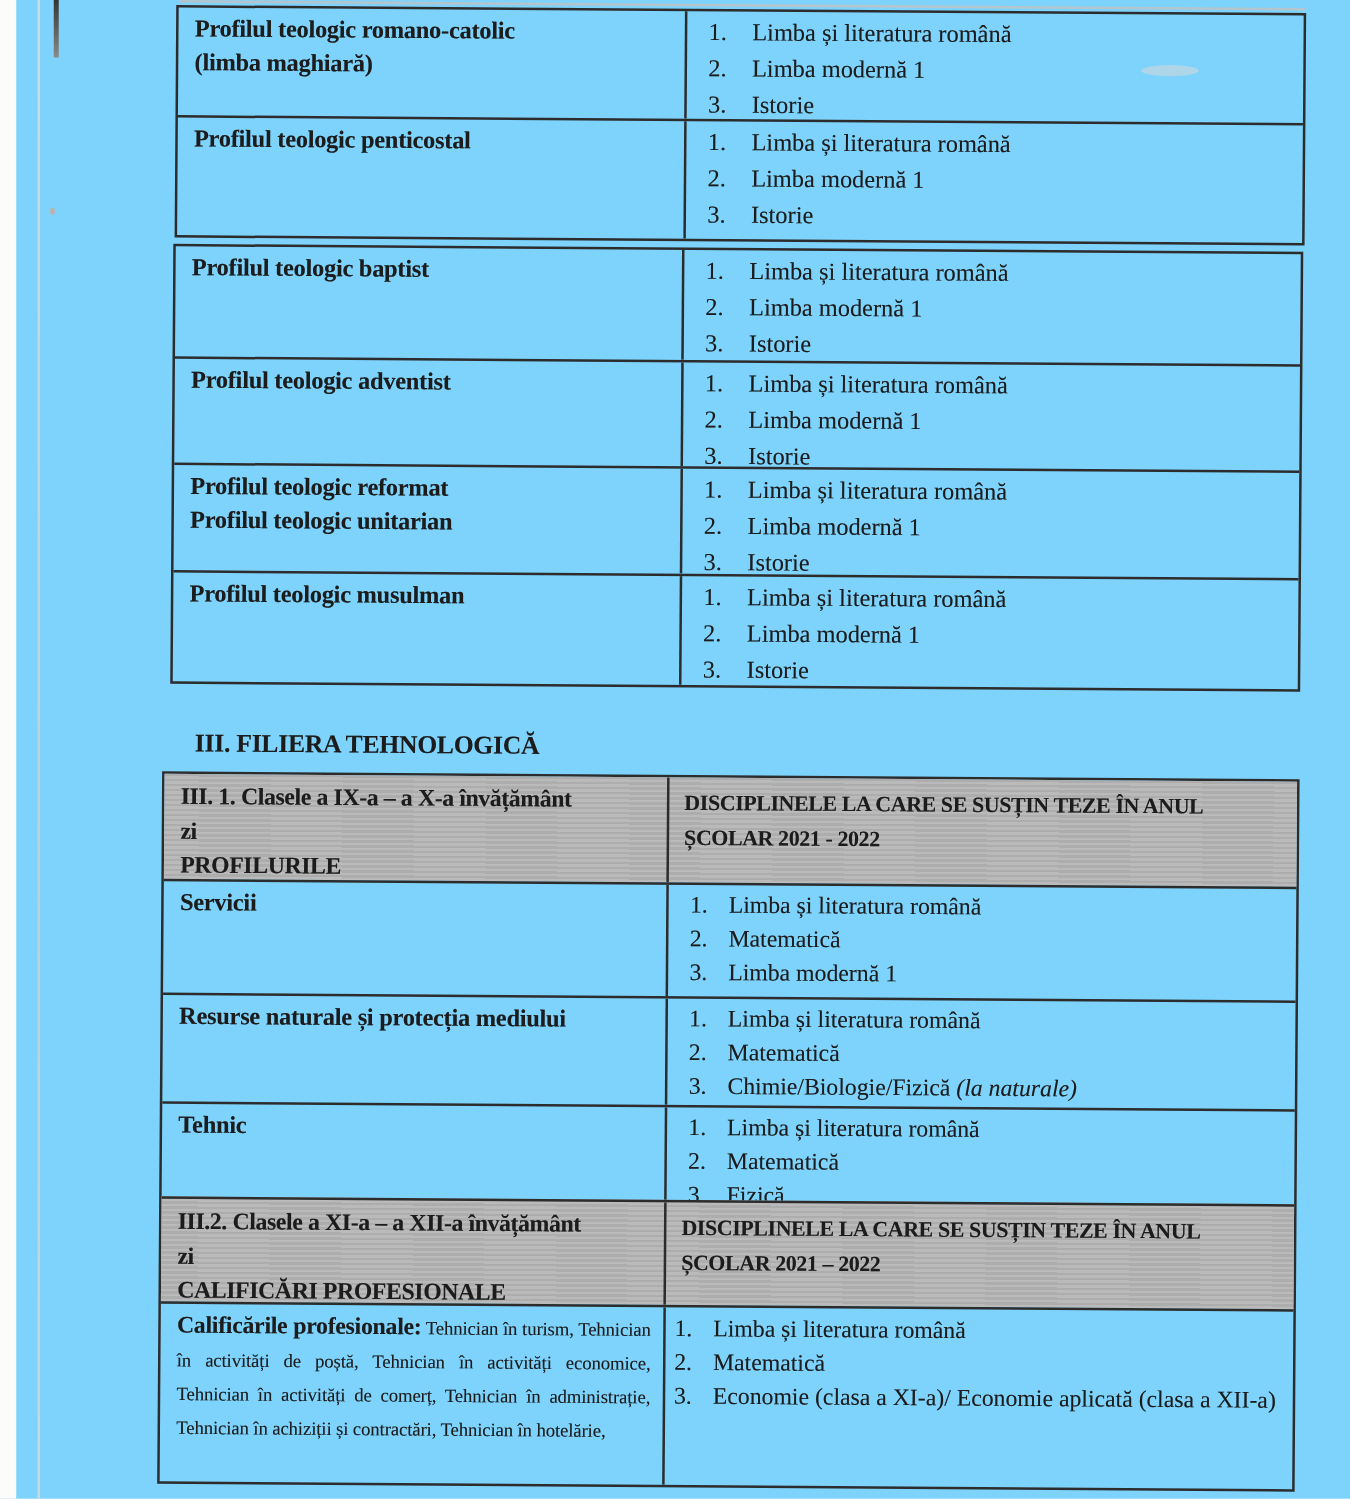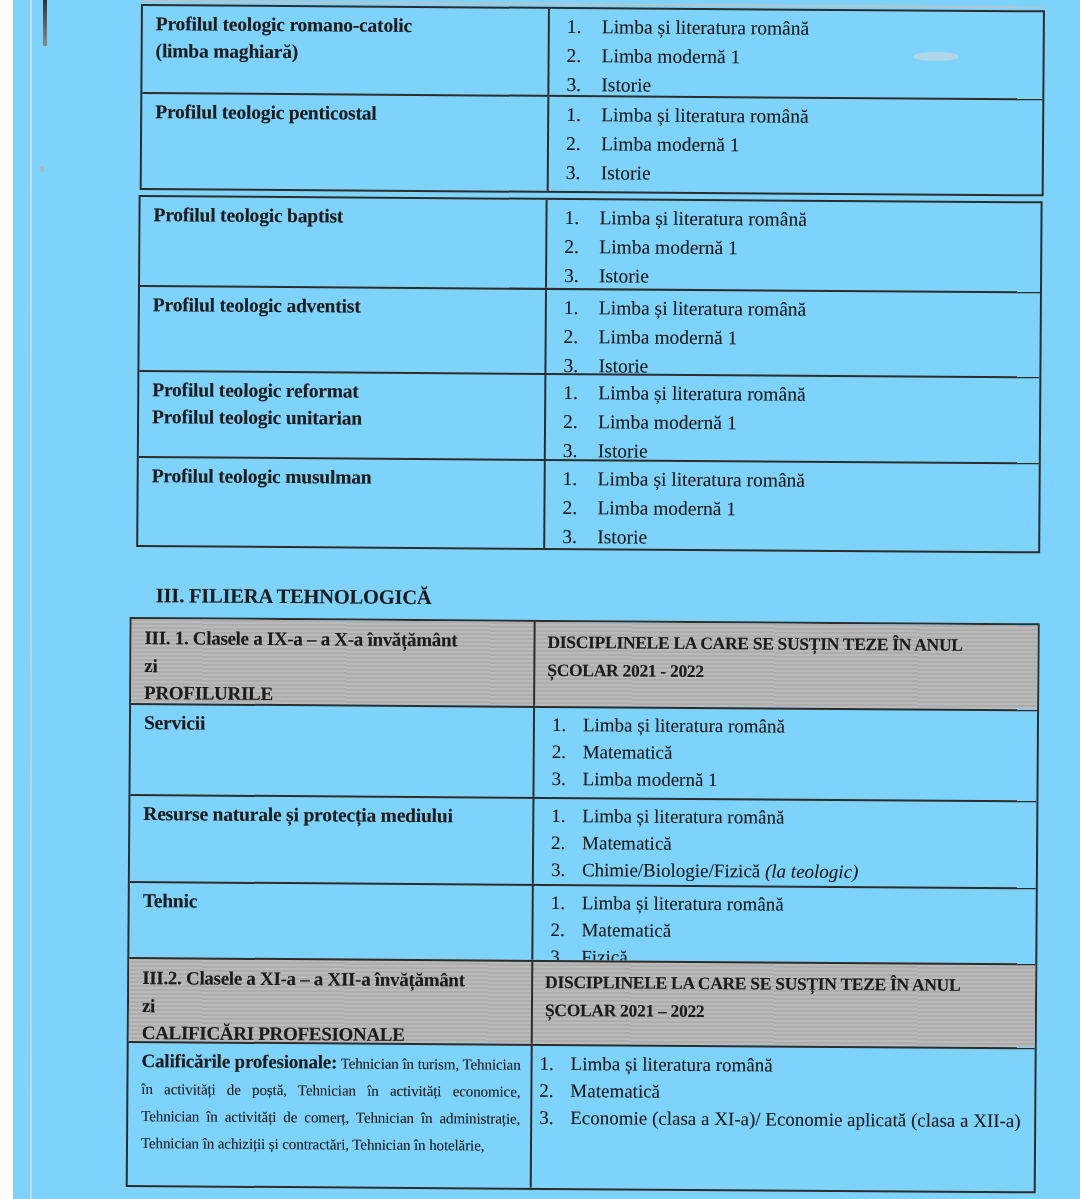--- a/index.html
+++ b/index.html
@@ -164,21 +164,21 @@
           <div class="li"><span class="n">3.</span><span>Limba modernă 1</span></div>
         </div>
       </div>
       <div class="row" style="height:87px">
         <div class="cl">
           <div class="lbl">Resurse naturale și protecția mediului</div>
         </div>
         <div class="cr">
           <div class="li"><span class="n">1.</span><span>Limba și literatura română</span></div>
           <div class="li"><span class="n">2.</span><span>Matematică</span></div>
-          <div class="li"><span class="n">3.</span><span>Chimie/Biologie/Fizică </span><span class="it">(la teologic)</span></div>
+          <div class="li"><span class="n">3.</span><span>Chimie/Biologie/Fizică </span><span class="it">(la naturale)</span></div>
         </div>
       </div>
       <div class="row" style="height:76px">
         <div class="cl">
           <div class="lbl">Tehnic</div>
         </div>
         <div class="cr">
           <div class="li"><span class="n">1.</span><span>Limba și literatura română</span></div>
           <div class="li"><span class="n">2.</span><span>Matematică</span></div>
           <div class="li"><span class="n">3.</span><span>Fizică</span></div>

